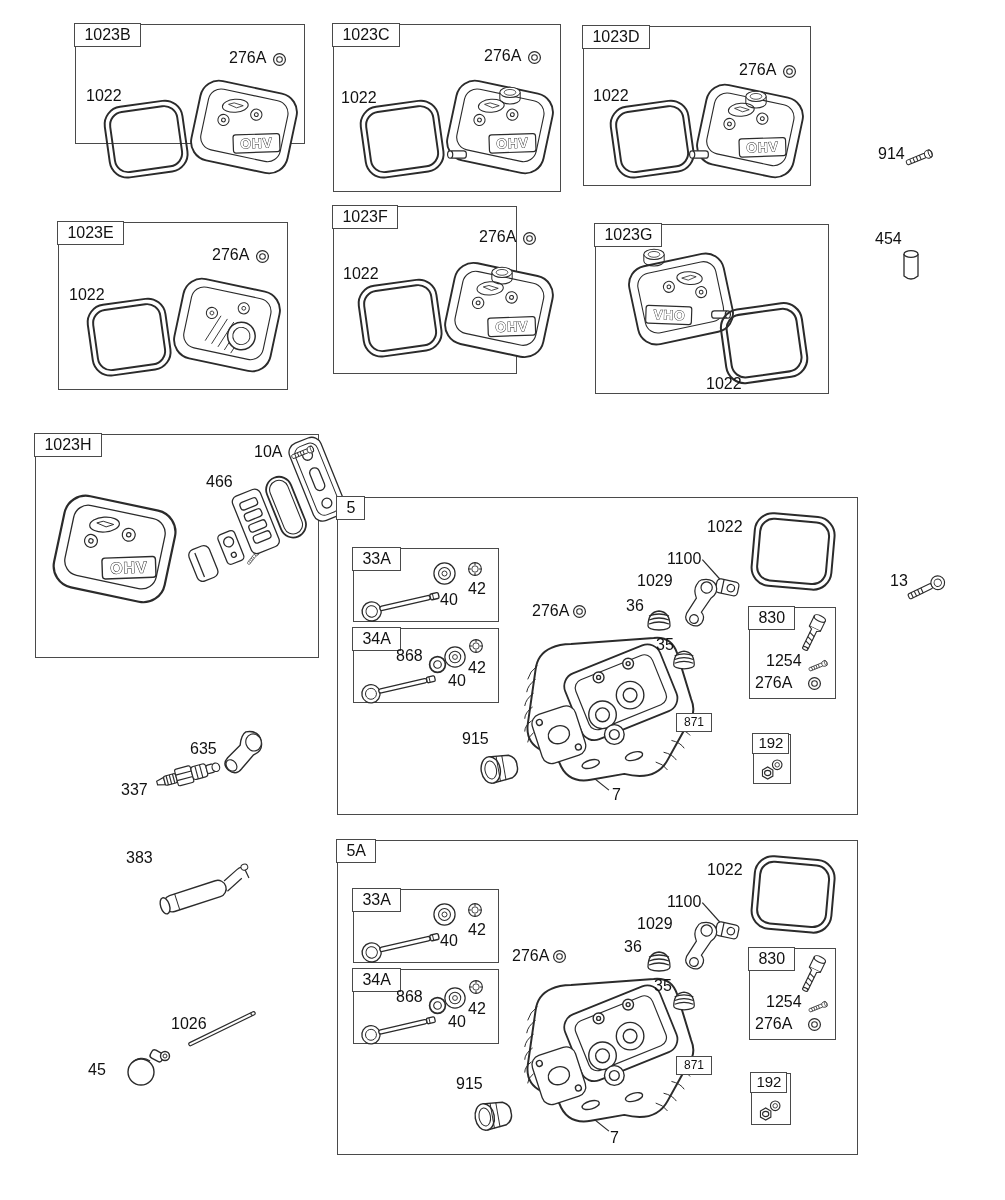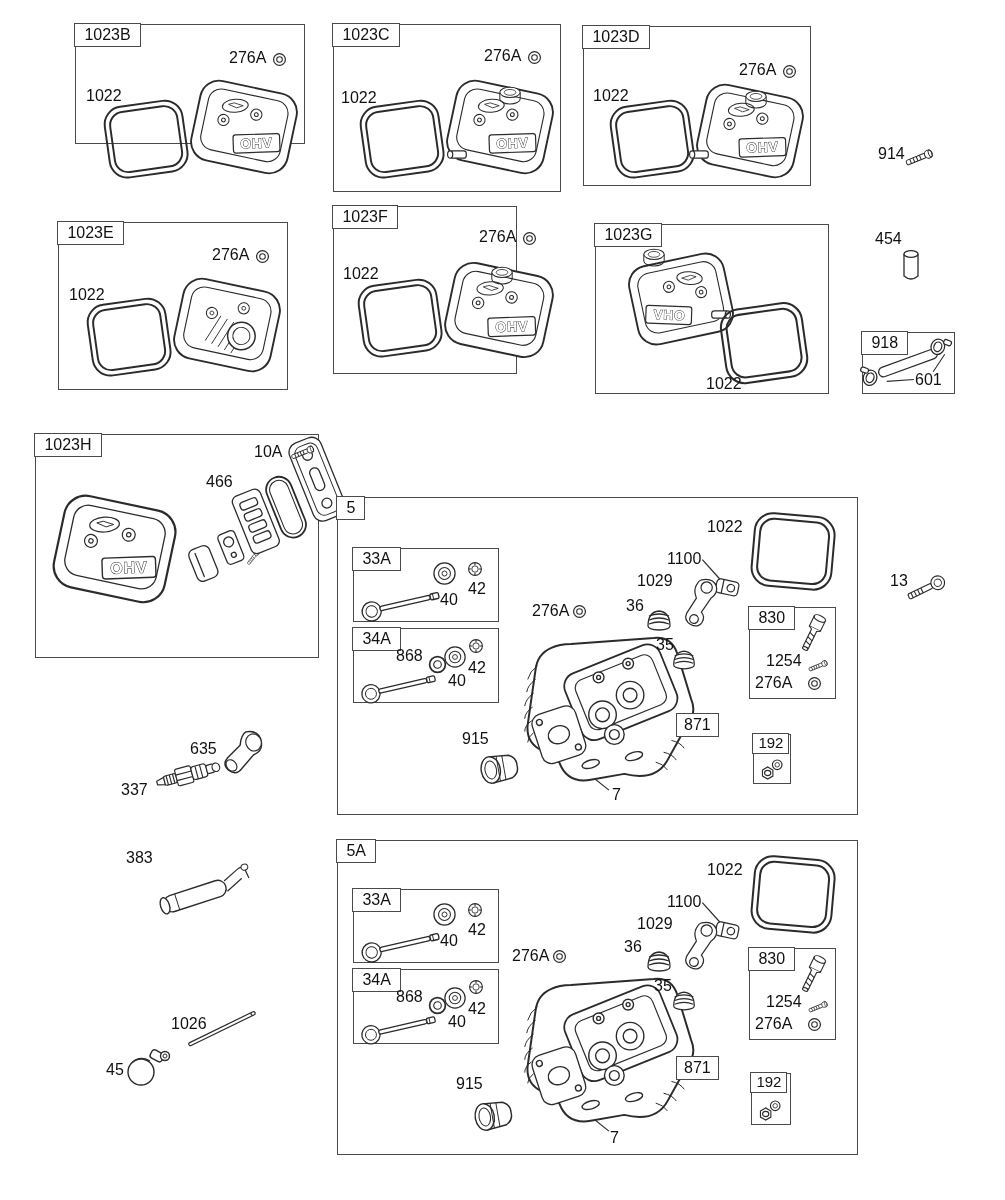--- a/index.html
+++ b/index.html
@@ -4,21 +4,21 @@
 <style>
   html,body{margin:0;padding:0;background:#fff}
   .canvas{position:relative;width:1005px;height:1200px;background:#fff;
           font-family:"Liberation Sans","DejaVu Sans",sans-serif;color:#111;overflow:hidden}
   .panel{position:absolute;border:1.6px solid #4a4a4a;background:#fff;box-sizing:border-box}
   .subbox{position:absolute;border:1.5px solid #4a4a4a;background:#fff;box-sizing:border-box}
   .tab{position:absolute;left:-1.6px;top:-1.6px;border:1.6px solid #4a4a4a;background:#fff;
        padding:1px 9px;font-size:16px;line-height:1.25;white-space:nowrap}
   .tab.small{padding:0 5px;font-size:15px}
   .tagbox{position:absolute;border:1.6px solid #4a4a4a;background:#fff;padding:1px 7px;
-          font-size:16px;line-height:1.25;white-space:nowrap}
+          font-size:12px;line-height:1.25;white-space:nowrap}
   .lbl{position:absolute;font-size:16px;line-height:1.1;white-space:nowrap}
   .part{position:absolute;overflow:visible}
   .overlay{position:absolute;left:0;top:0;width:100%;height:100%;overflow:visible;pointer-events:none}
   svg{display:block}
 </style>
 </head>
 <body>
 
 <div class="canvas">
 
@@ -365,43 +365,20 @@
         <use href="#gasket"></use>
       </svg>
   <div class="lbl" style="left:110px;top:150px">1022</div>
 </div>
 
 <div class="lbl" style="left:875px;top:230px">454</div>
 <svg class="part" style="left:900px;top:246px" width="22" height="38" viewBox="0 0 22 38">
       <use href="#plug454"></use>
     </svg>
 
-<div class="panel" style="left:862px;top:332px;width:93px;height:62px">
-  <div class="tab">918</div>
-  <svg class="overlay" viewBox="0 0 93 62">
-    <g fill="#fff" stroke="#2b2b2b" stroke-width="1.3">
-      <g transform="rotate(-20 46 31)">
-            <rect x="14" y="26" width="64" height="10" rx="5"></rect>
-          </g>
-      <g transform="translate(72,4) rotate(20)">
-        <ellipse cx="8" cy="8" rx="7" ry="8"></ellipse>
-            <ellipse cx="8" cy="8" rx="4" ry="5" fill="none"></ellipse>
-        <rect x="12" y="-2" width="8" height="5" rx="2"></rect>
-      </g>
-      <g transform="translate(2,36) rotate(20)">
-        <ellipse cx="8" cy="8" rx="7" ry="8"></ellipse>
-            <ellipse cx="8" cy="8" rx="4" ry="5" fill="none"></ellipse>
-        <rect x="-4" y="0" width="8" height="5" rx="2"></rect>
-      </g>
-      <line x1="52" y1="48" x2="24" y2="50" stroke-width="1.1"></line>
-      <line x1="72" y1="40" x2="84" y2="22" stroke-width="1.1"></line>
-    </g>
-  </svg>
-  <div class="lbl" style="left:52px;top:38px">601</div>
-</div>
 
 <div class="panel" style="left:35px;top:434px;width:284px;height:224px">
   <div class="tab">1023H</div>
   <svg class="overlay" viewBox="0 0 284 224">
     <g fill="#fff" stroke="#2b2b2b" stroke-width="1.3">
       <g transform="translate(152,118) rotate(-22)">
             <rect width="22" height="34" rx="6"></rect>
             <line x1="7" y1="4" x2="7" y2="30"></line>
           </g>
       <g transform="translate(182,102) rotate(-22)">
@@ -453,21 +430,21 @@
 <div class="lbl" style="left:126px;top:849px">383</div>
 <svg class="part" style="left:152px;top:856px" width="108" height="72" viewBox="0 0 110 72">
       <use href="#tube383"></use>
     </svg>
 
 <div class="lbl" style="left:171px;top:1015px">1026</div>
 <svg class="part" style="left:181px;top:1002px" width="82" height="54" viewBox="0 0 84 56">
       <use href="#pushrod1026"></use>
     </svg>
 
-<div class="lbl" style="left:106px;top:1061px">45</div>
+<div class="lbl" style="left:88px;top:1061px">45</div>
 <svg class="part" style="left:124px;top:1044px" width="48" height="44" viewBox="0 0 48 44">
       <use href="#cap45"></use>
     </svg>
 
 <div class="lbl" style="left:890px;top:572px">13</div>
 <svg class="part" style="left:904px;top:568px" width="46" height="40" viewBox="0 0 50 42">
       <use href="#bolt13"></use>
     </svg>
 
 <div class="panel" style="left:337px;top:497px;width:521px;height:318px">

